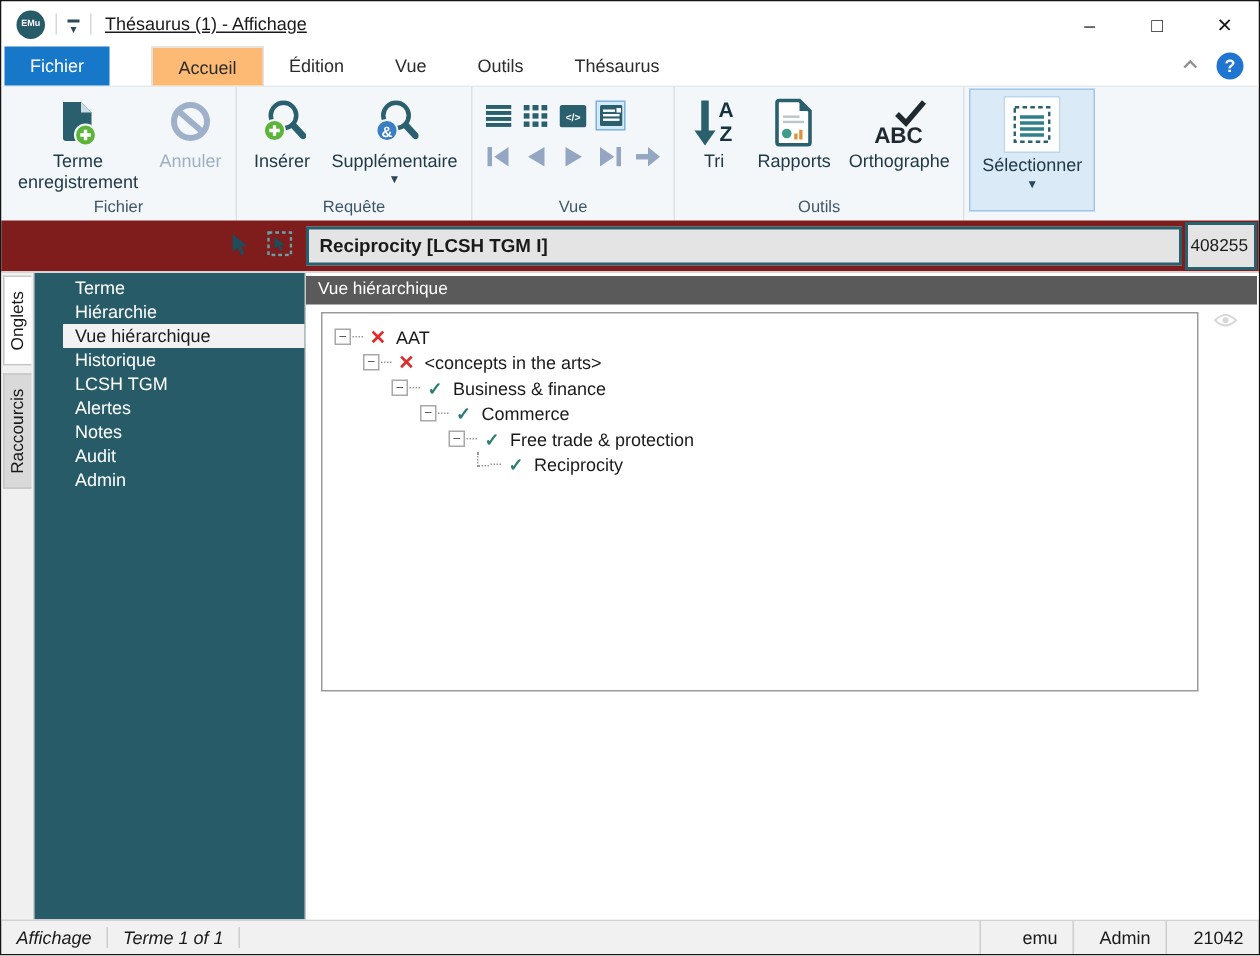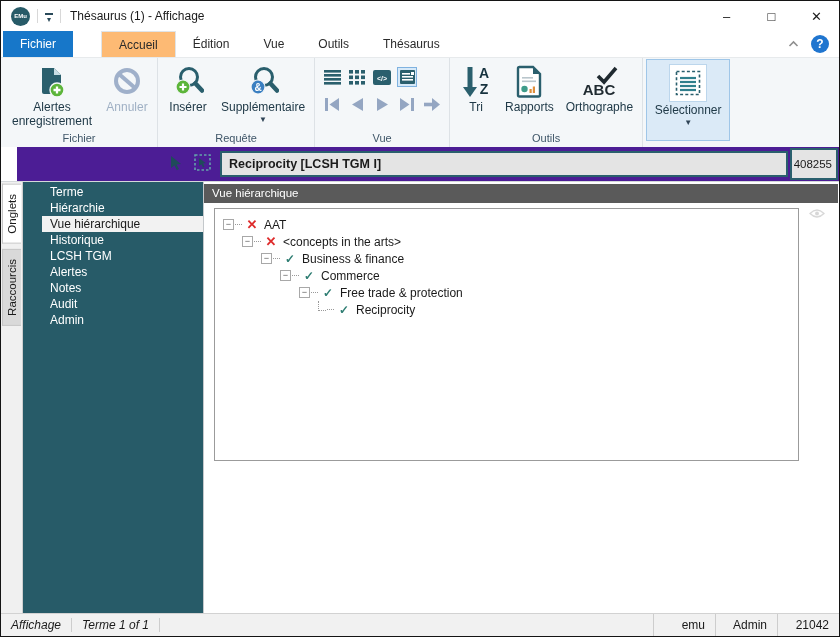--- a/index.html
+++ b/index.html
@@ -6,21 +6,21 @@
   html,body { width:840px; height:637px; overflow:hidden; }
   body { font-family:"Liberation Sans", sans-serif; font-size:12px; color:#1a1a1a; }
   .window { width:840px; height:637px; border:1px solid #141414; background:#fff; display:flex; flex-direction:column; }
 
   
   .titlebar { height:30px; display:flex; align-items:center; padding-left:10px; background:#fff; flex:0 0 auto; }
   .logo { width:19px; height:19px; border-radius:50%; background:#275b68; color:#fff; font-size:6px; font-weight:bold; display:flex; align-items:center; justify-content:center; }
   .tb-sep { width:1px; height:14px; background:#d8d8d8; margin:0 7px; }
   .qat-btn { display:flex; flex-direction:column; align-items:center; color:#2a4a5a; font-size:8px; line-height:5px; padding-top:3px; }
   .qat-btn .bar { width:8px; height:2px; background:#2a4a5a; margin-bottom:2px; }
-  .tb-title { font-size:12px; margin-left:2px; }
+  .tb-title { font-size:12px; margin-left:2px;text-decoration:underline; }
   .tb-controls { margin-left:auto; display:flex; height:100%; }
   .tb-btn { width:45px; height:100%; display:flex; align-items:center; justify-content:center; font-size:13px; color:#1a1a1a; }
 
   
   .tabrow { height:27px; display:flex; align-items:stretch; background:#fff; padding-left:2px; flex:0 0 auto; border-bottom:1px solid #e7eaec; }
   .tab { padding:6px 17px 5px; font-size:12px; color:#2b2b2b; }
   .tab.file { background:#1777c9; color:#fff; }
   .tab.selected { background:#fdba74; border:1px solid #e0e4e7; border-bottom:none;margin-left:28px; }
   .tabrow-right { margin-left:auto; display:flex; align-items:center; gap:12px; padding-right:10px; }
   .chevron-up { color:#9a9a9a; font-size:10px; }
@@ -37,21 +37,21 @@
   .bigbtn.disabled .blbl { color:#9fb0c4; }
   .caret { font-size:8px; color:#2f4456; line-height:8px; margin-top:1px; }
   .bigbtn.highlight { background:#dbeaf7; border:1px solid #9fc6e8; }
 
   .vue-grid { display:flex; flex-direction:column; gap:7px; padding:8px 4px 0; }
   .vrow { display:flex; gap:5px; align-items:center; }
   .vicon { width:20px; height:20px; display:flex; align-items:center; justify-content:center; }
   .vicon.active { border:1px solid #7fb2e0; background:#d6e9f8; }
 
   
-  .sumrow { height:34px; background:#4c1d95; display:flex; align-items:center; flex:0 0 auto;margin-left:16px; }
+  .sumrow { height:34px; background:#7f1d1d; display:flex; align-items:center; flex:0 0 auto; }
   .pointer-zone { width:203px; flex:0 0 auto; display:flex; justify-content:flex-end; align-items:center; gap:11px; padding-right:9px; }
   .sum-field { flex:1; height:26px; border:2px solid #2a5f6d; background:#e4e4e4; display:flex; align-items:center; padding:0 7px; font-weight:bold; font-size:12.5px; }
   .irn-field { width:48px; height:32px; border:2px solid #2a5f6d; background:#e4e4e4; display:flex; align-items:center; justify-content:flex-end; padding:0 4px; font-size:11.5px; margin-left:2px; margin-right:1px; }
 
   
   .main { flex:1; display:flex; background:#fff; border-top:1px solid #d4d8db; min-height:0; }
   .tabstrip { width:22px; background:#f0f0f0; border-right:1px solid #cfcfcf; display:flex; flex-direction:column; align-items:center; padding-top:2px; gap:5px; flex:0 0 auto; }
   .vtab { writing-mode:vertical-rl; transform:rotate(180deg); font-size:11.5px; padding:9px 3px; border:1px solid #c6c6c6; color:#1a1a1a; }
   .vtab.active { background:#fff; border-left:none; }
   .vtab.inactive { background:#d9d9d9; border-left:none; }
@@ -119,21 +119,21 @@
       <div class="btns">
         <div class="bigbtn" style="width:96px;">
           <div class="bicon">
             <svg width="30" height="33" viewBox="0 0 30 33">
               <path d="M5 3 h12 l7 7 v17 a2 2 0 0 1 -2 2 H7 a2 2 0 0 1 -2 -2 z" fill="#2a5f6d"></path>
               <path d="M17 3 v7 h7 z" fill="#c8dde4"></path>
               <circle cx="20" cy="25" r="7" fill="#5cb53a" stroke="#f4f7f9" stroke-width="1.4"></circle>
               <path d="M20 21.5 v7 M16.5 25 h7" stroke="#fff" stroke-width="2.3"></path>
             </svg>
           </div>
-          <div class="blbl">Alertes enregistrement</div>
+          <div class="blbl">Terme enregistrement</div>
         </div>
         <div class="bigbtn disabled">
           <div class="bicon">
             <svg width="30" height="30" viewBox="0 0 30 30">
               <circle cx="15" cy="15" r="11" fill="none" stroke="#9fb0ca" stroke-width="4"></circle>
               <line x1="7.5" y1="8.5" x2="22.5" y2="21.5" stroke="#9fb0ca" stroke-width="4"></line>
             </svg>
           </div>
           <div class="blbl">Annuler</div>
         </div>

